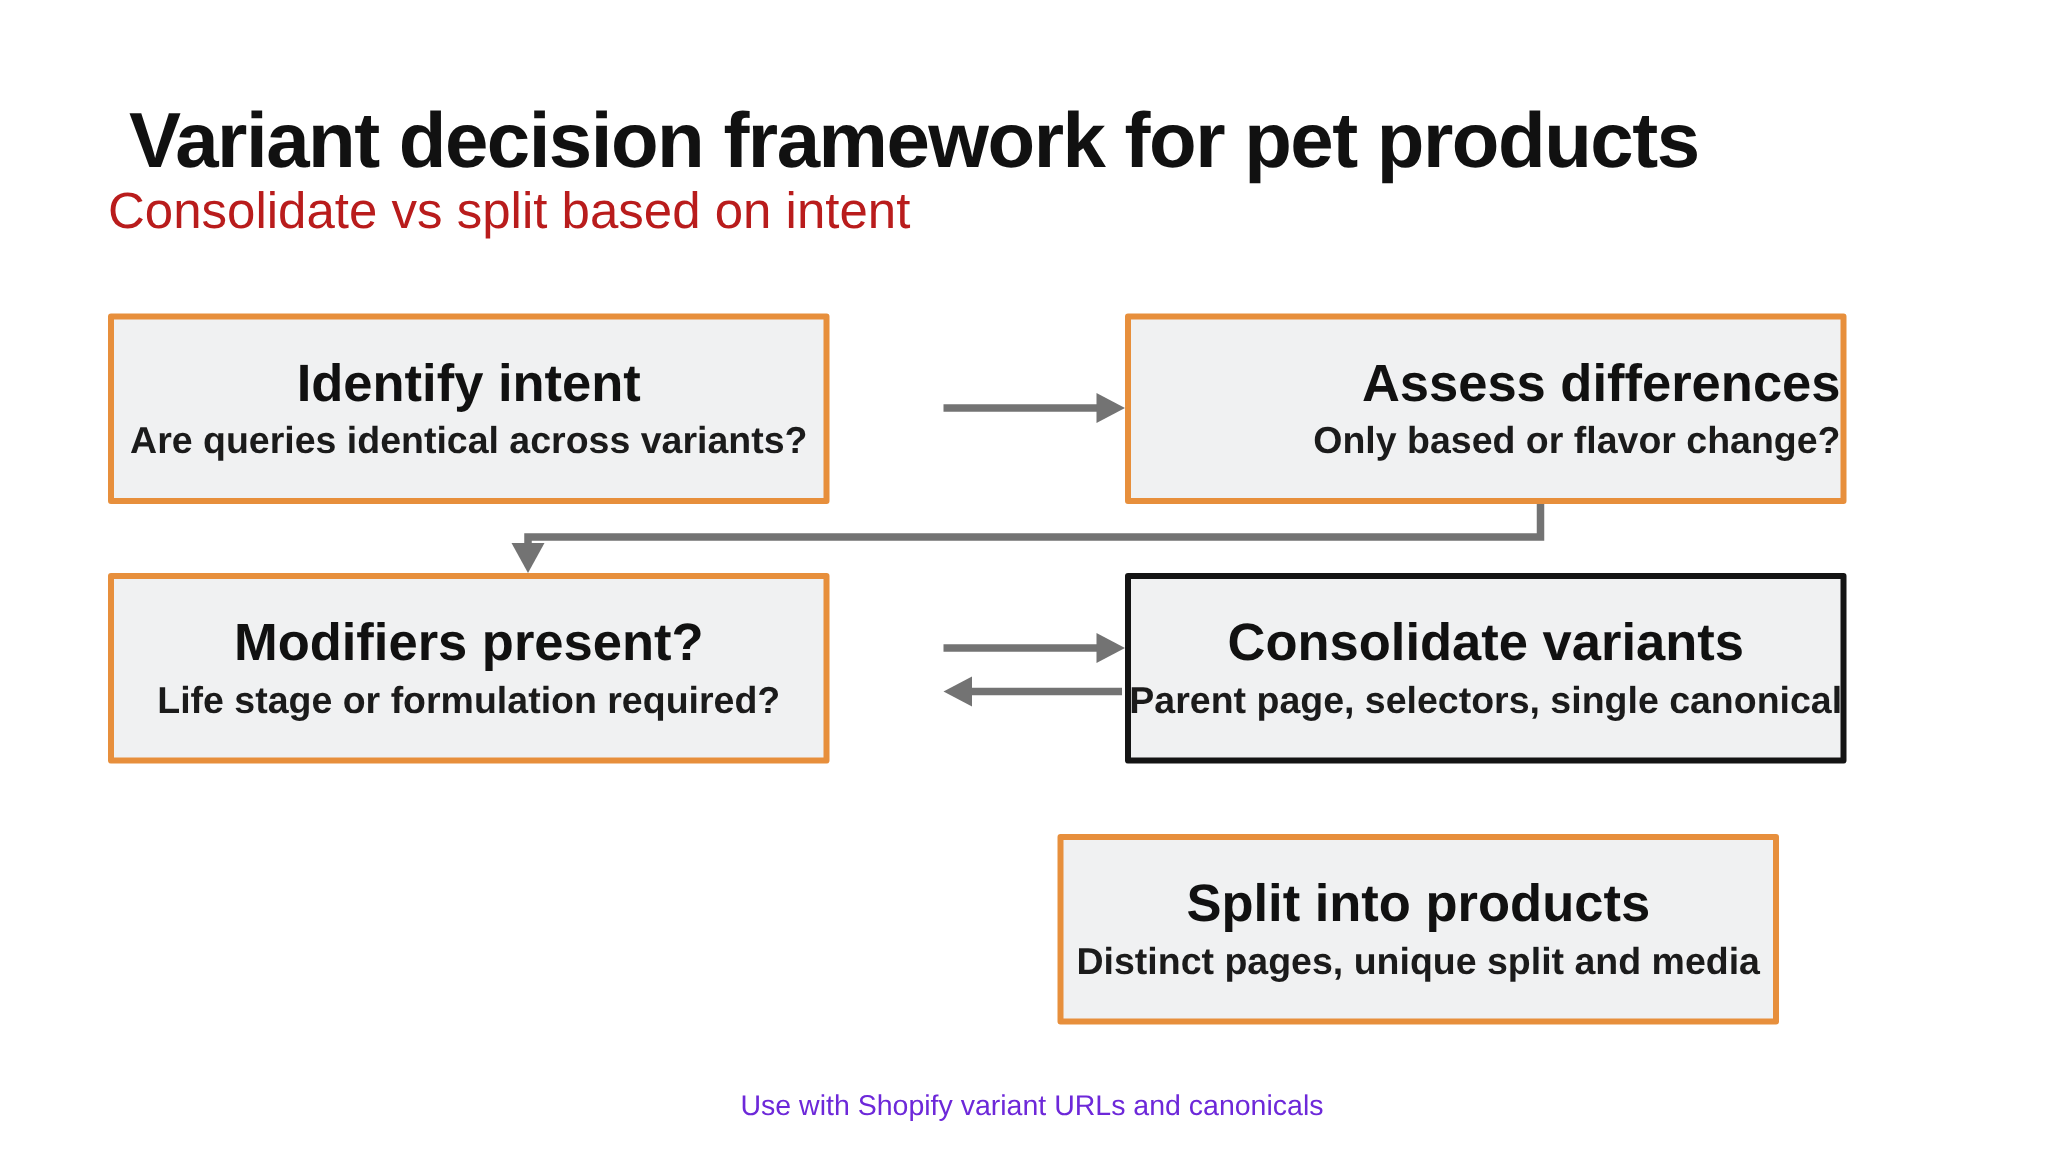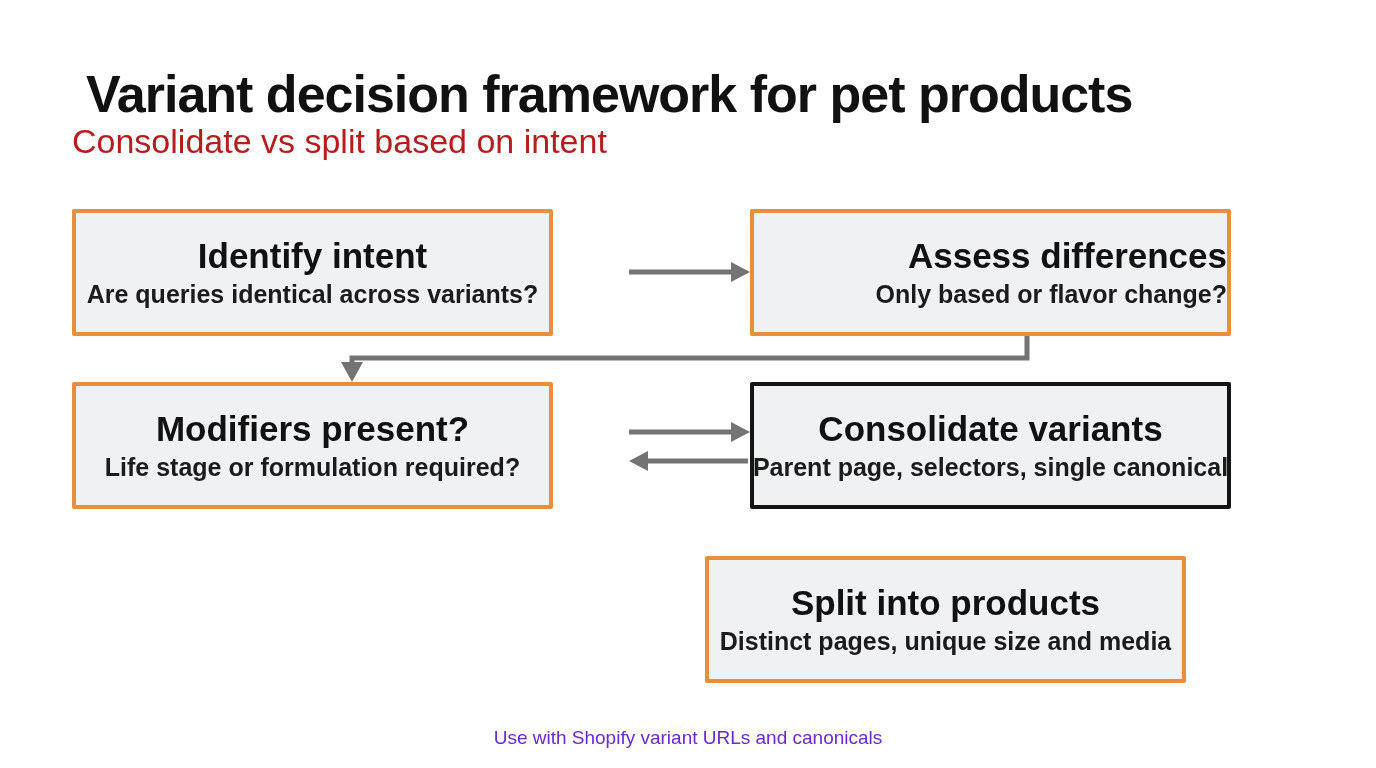--- a/index.html
+++ b/index.html
@@ -155,18 +155,18 @@
     <div class="box-sub">Parent page, selectors, single canonical</div>
   </div>
 
   <div class="box pos-modifiers">
     <div class="box-title">Modifiers present?</div>
     <div class="box-sub">Life stage or formulation required?</div>
   </div>
 
   <div class="box pos-split">
     <div class="box-title">Split into products</div>
-    <div class="box-sub">Distinct pages, unique size and media</div>
+    <div class="box-sub">Distinct pages, unique split and media</div>
   </div>
 
   <div class="footer-note">Use with Shopify variant URLs and canonicals</div>
 
 </div>
 
 </body></html>

